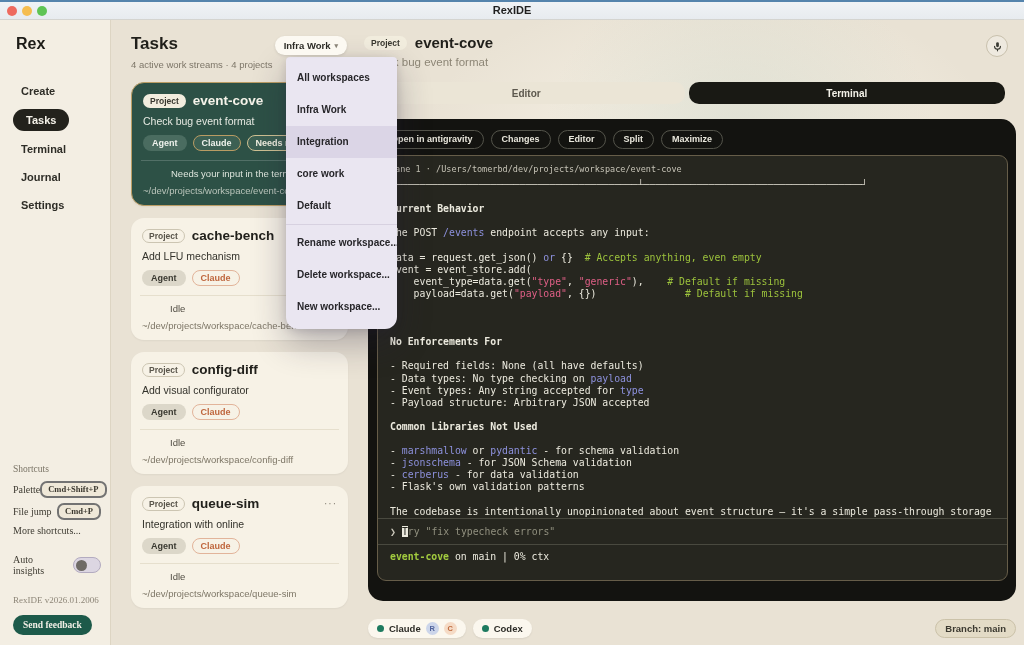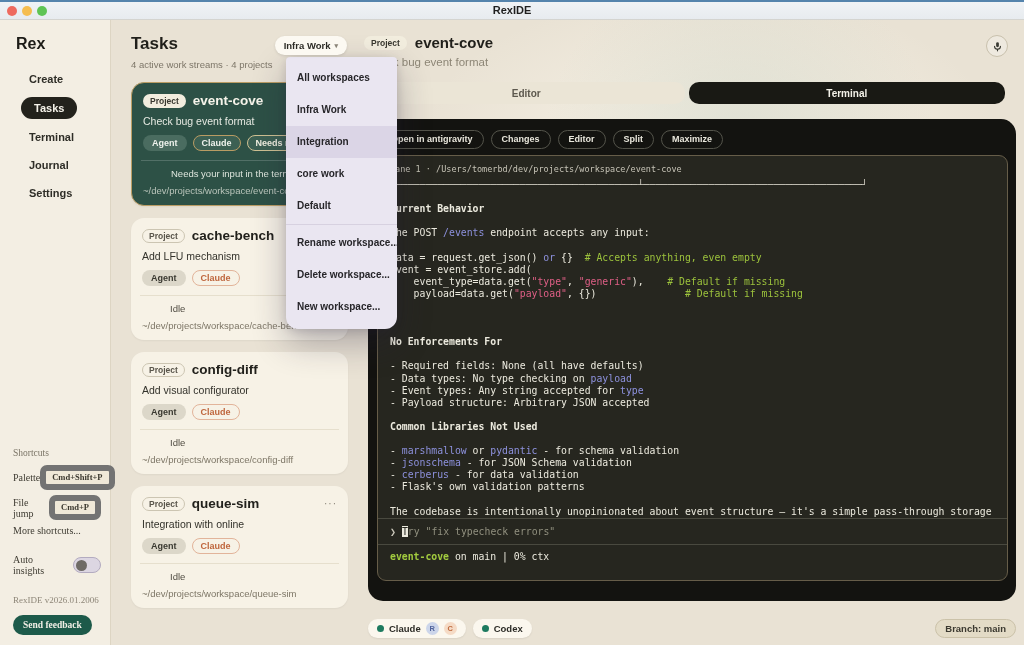--- a/index.html
+++ b/index.html
@@ -17,28 +17,28 @@
   
   .app { position:relative; height:625px; overflow:hidden; }
   .shape1 { position:absolute; left:420px; top:-30px; width:580px; height:300px;
     background:radial-gradient(closest-side, rgba(248,243,231,.95), rgba(248,243,231,0)); }
   .shape2 { position:absolute; left:545px; top:-60px; width:390px; height:360px;
     background:radial-gradient(closest-side, rgba(208,214,201,.6), rgba(208,214,201,0)); }
 
   
   .sidebar { position:absolute; left:0; top:0; bottom:0; width:111px; background:#f3eee3; border-right:1px solid #ddd5c3; }
   .logo { padding:15px 0 0 16px; font-size:16px; font-weight:800; color:#1c1b17; }
-  .nav { margin-top:16px;padding-left:8px; }
+  .nav { margin-top:28px; }
   .nav-item { width:fit-content; margin:0 0 8px 13px; padding:4px 8px; font-size:11px; font-weight:600;
     color:#2e2d27; border-radius:14px; cursor:default; }
   .nav-item.active { background:#23221c; color:#f5f2e9; padding:5px 13px; }
   .sb-bottom { position:absolute; left:13px; right:9px; bottom:10px;font-family:Liberation Serif, serif; }
   .sc-head { font-size:9.5px; color:#7a7466; margin-bottom:7px; }
   .sc-row { display:flex; justify-content:space-between; align-items:center; margin-bottom:5px; font-size:10px; color:#3f3c33; }
-  .kbd { background:#efe8d8; border:6px solid #737373; border-radius:7px; padding:1px 6px 2px; font-size:8.5px; font-weight:700; color:#3a372e; white-space:nowrap; }
+  .kbd { background:#efe8d8; border:2px solid #737373; border-radius:7px; padding:1px 6px 2px; font-size:8.5px; font-weight:700; color:#3a372e; white-space:nowrap; }
   .sc-more { font-size:10px; color:#3f3c33; margin:4px 0 18px; }
   .ai-row { display:flex; align-items:center; gap:9px; margin-bottom:19px; }
   .ai-label { font-size:10px; color:#3f3c33; }
   .toggle { width:30px; height:16px; border-radius:9px; background:#dcd6e2; border:1px solid #b3abc0; position:relative; }
   .toggle::after { content:""; position:absolute; left:2px; top:1.5px; width:11px; height:11px; border-radius:50%; background:#6e6a66; }
   .version { font-size:9px; color:#8d8678; margin-bottom:9px; }
   .feedback-btn { background:#1d5a4a; color:#f2efe6; font-size:9.5px; font-weight:700; border:none; border-radius:11px; padding:5px 10px; font-family:inherit; }
 
   
   .tasks-panel { position:absolute; left:117px; top:0; bottom:0; width:243px; }

